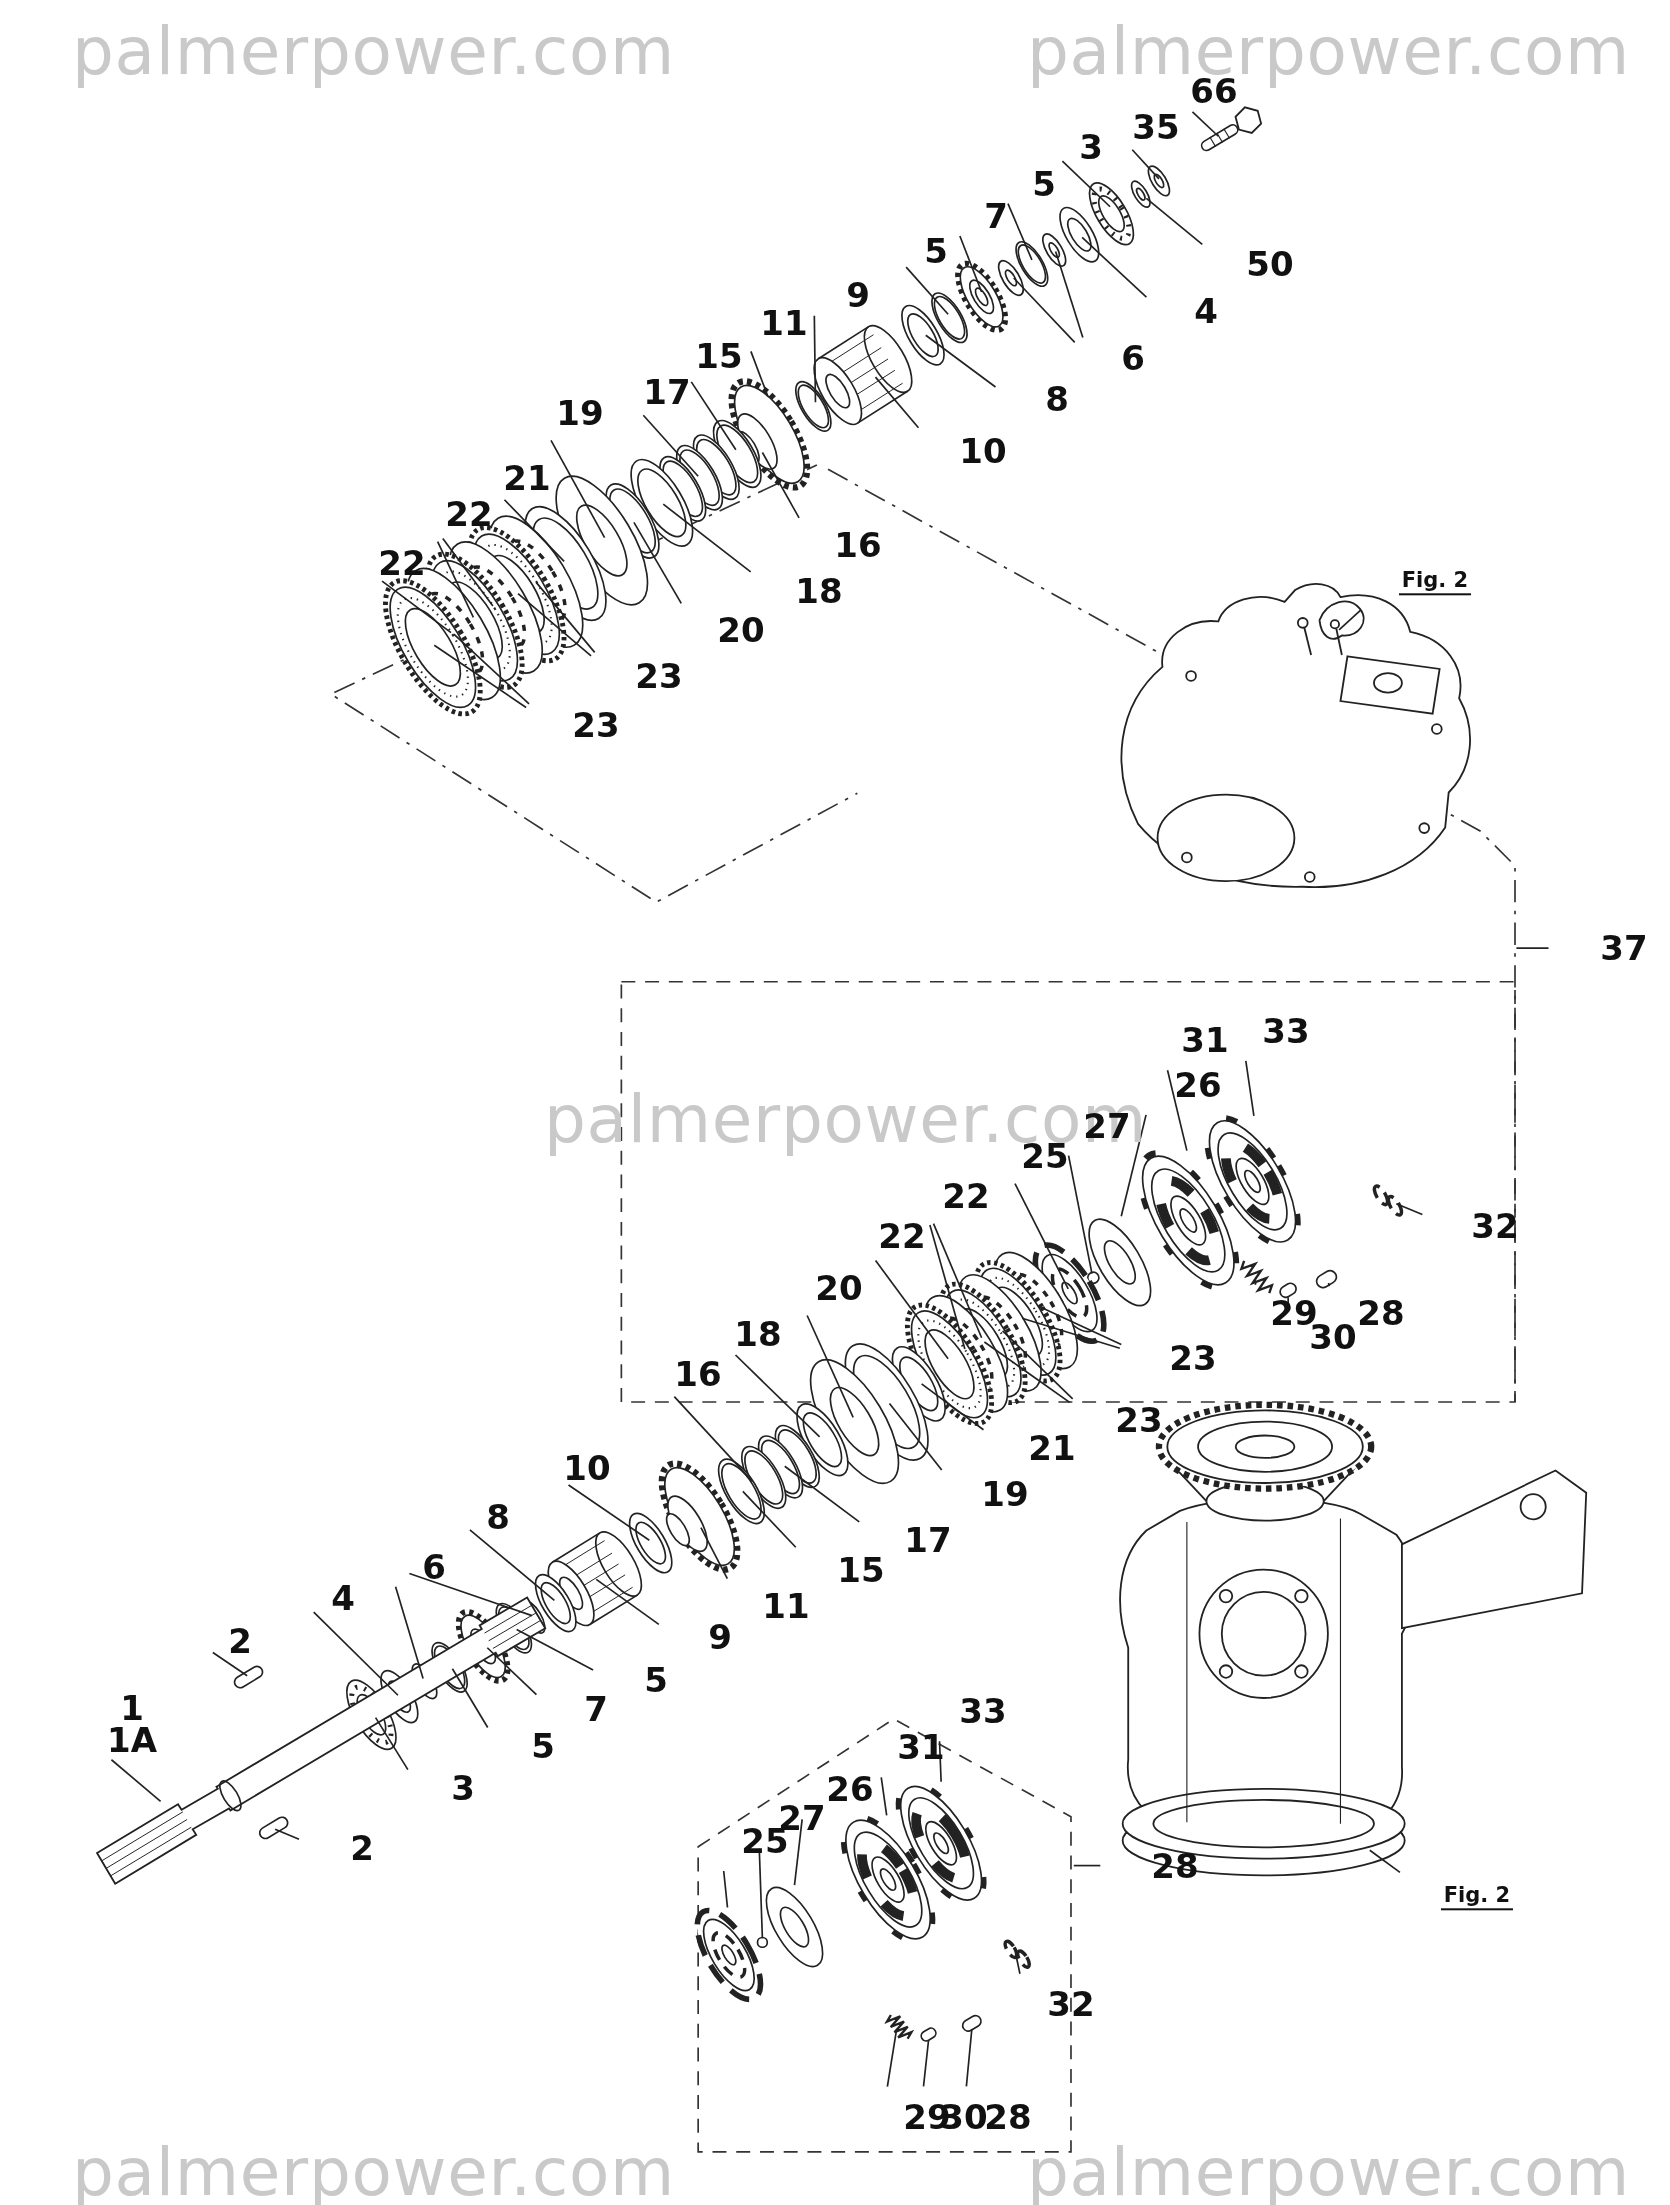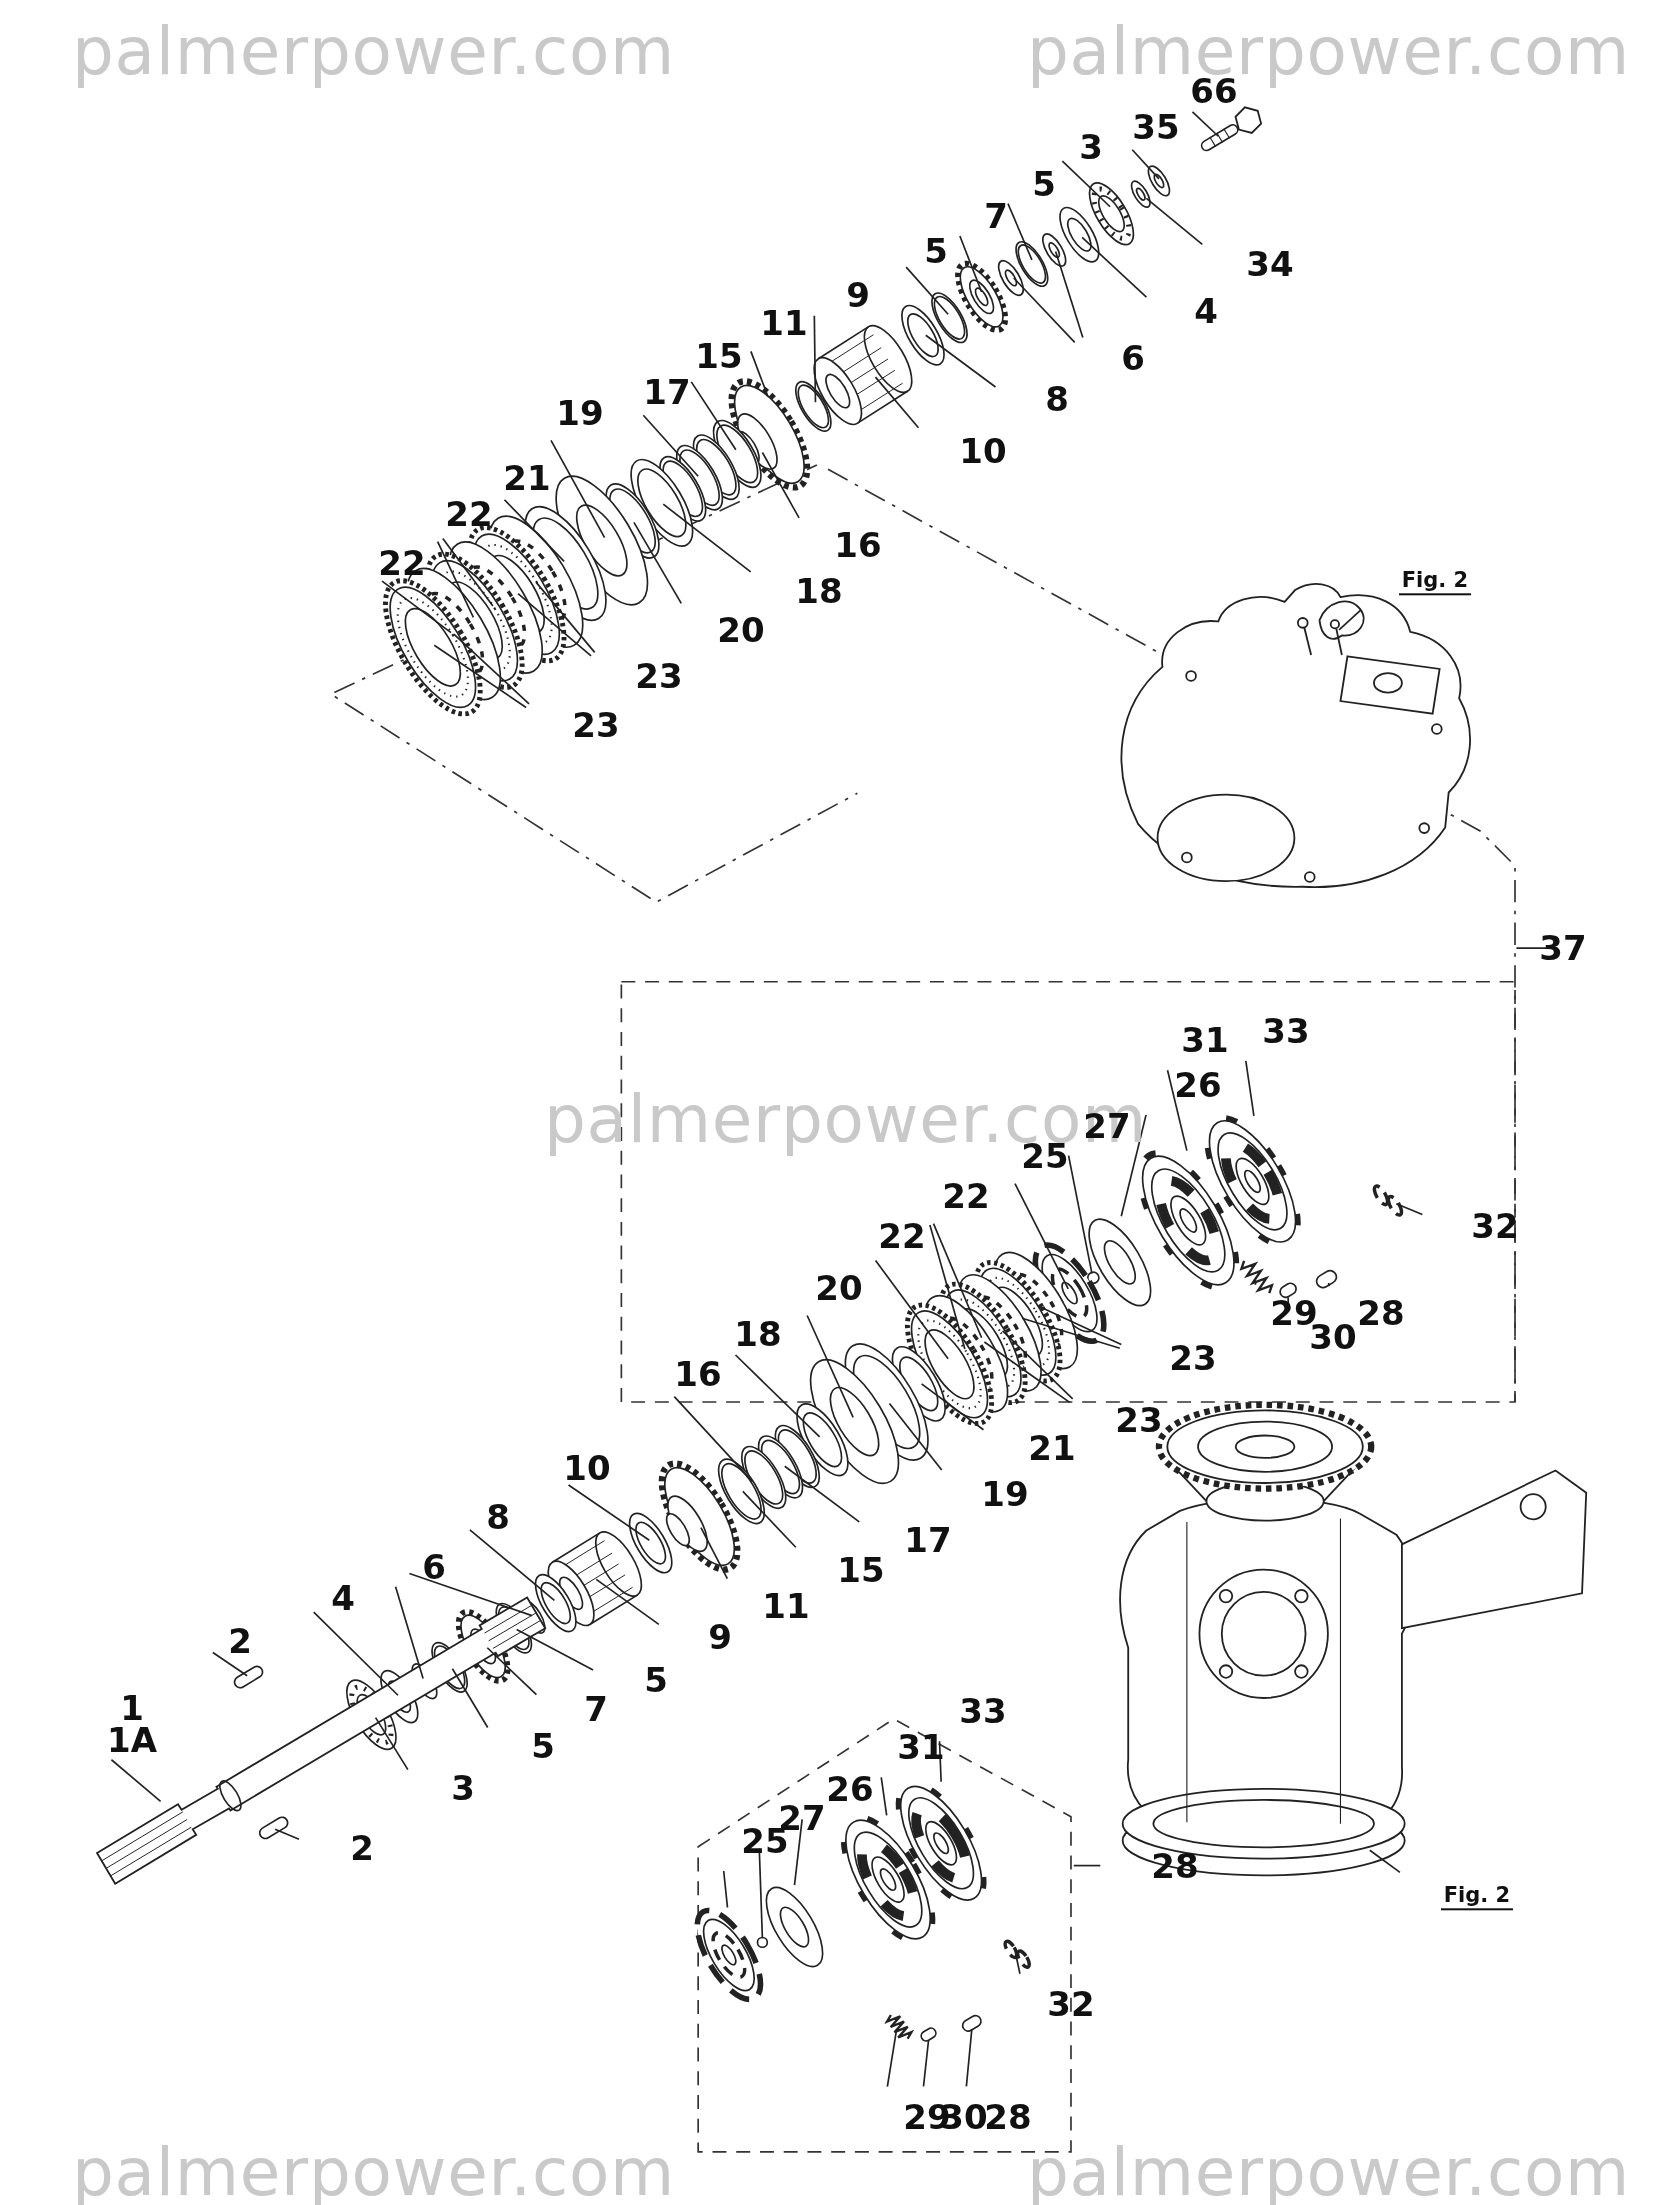--- a/index.html
+++ b/index.html
@@ -532,39 +532,39 @@
       <div class="wm" style="left: 983px; top: 12.6px; color: rgb(201, 201, 201);">palmerpower.com</div>
       <div class="wm" style="left: 500px; top: 1081px; color: rgb(201, 201, 201);">palmerpower.com</div>
       <div class="wm" style="left: 28px; top: 2134px; color: rgb(201, 201, 201);">palmerpower.com</div>
       <div class="wm" style="left: 983px; top: 2134px; color: rgb(201, 201, 201);">palmerpower.com</div>
       <div class="callout" style="left: 1170px; top: 91px;">66</div>
       <div class="callout" style="left: 1112px; top: 127px;">35</div>
       <div class="callout" style="left: 1047px; top: 147px;">3</div>
       <div class="callout" style="left: 1000px; top: 184px;">5</div>
       <div class="callout" style="left: 952px; top: 216px;">7</div>
       <div class="callout" style="left: 892px; top: 251px;">5</div>
-      <div class="callout" style="left: 1226px; top: 264px;">34</div>
+      <div class="callout" style="left: 1226px; top: 264px;">50</div>
       <div class="callout" style="left: 814px; top: 295px;">9</div>
       <div class="callout" style="left: 1162px; top: 311px;">4</div>
       <div class="callout" style="left: 740px; top: 323px;">11</div>
       <div class="callout" style="left: 1089px; top: 358px;">6</div>
       <div class="callout" style="left: 675px; top: 356px;">15</div>
       <div class="callout" style="left: 1013px; top: 399px;">8</div>
       <div class="callout" style="left: 623px; top: 392px;">17</div>
       <div class="callout" style="left: 939px; top: 451px;">10</div>
       <div class="callout" style="left: 536px; top: 413px;">19</div>
       <div class="callout" style="left: 483px; top: 478px;">21</div>
       <div class="callout" style="left: 814px; top: 545px;">16</div>
       <div class="callout" style="left: 425px; top: 514px;">22</div>
       <div class="callout" style="left: 358px; top: 563px;">22</div>
       <div class="callout" style="left: 775px; top: 591px;">18</div>
       <div class="callout" style="left: 697px; top: 630px;">20</div>
       <div class="callout" style="left: 615px; top: 676px;">23</div>
       <div class="callout" style="left: 552px; top: 725px;">23</div>
-      <div class="callout" style="left: 1519px; top: 948px;">37</div>
+      <div class="callout" style="left: 1580px; top: 948px;">37</div>
       <div class="callout" style="left: 1161px; top: 1040px;">31</div>
       <div class="callout" style="left: 1242px; top: 1031px;">33</div>
       <div class="callout" style="left: 1154px; top: 1085px;">26</div>
       <div class="callout" style="left: 1063px; top: 1126px;">27</div>
       <div class="callout" style="left: 1001px; top: 1156px;">25</div>
       <div class="callout" style="left: 922px; top: 1196px;">22</div>
       <div class="callout" style="left: 858px; top: 1236px;">22</div>
       <div class="callout" style="left: 1451px; top: 1226px;">32</div>
       <div class="callout" style="left: 795px; top: 1288px;">20</div>
       <div class="callout" style="left: 1250px; top: 1313px;">29</div>

